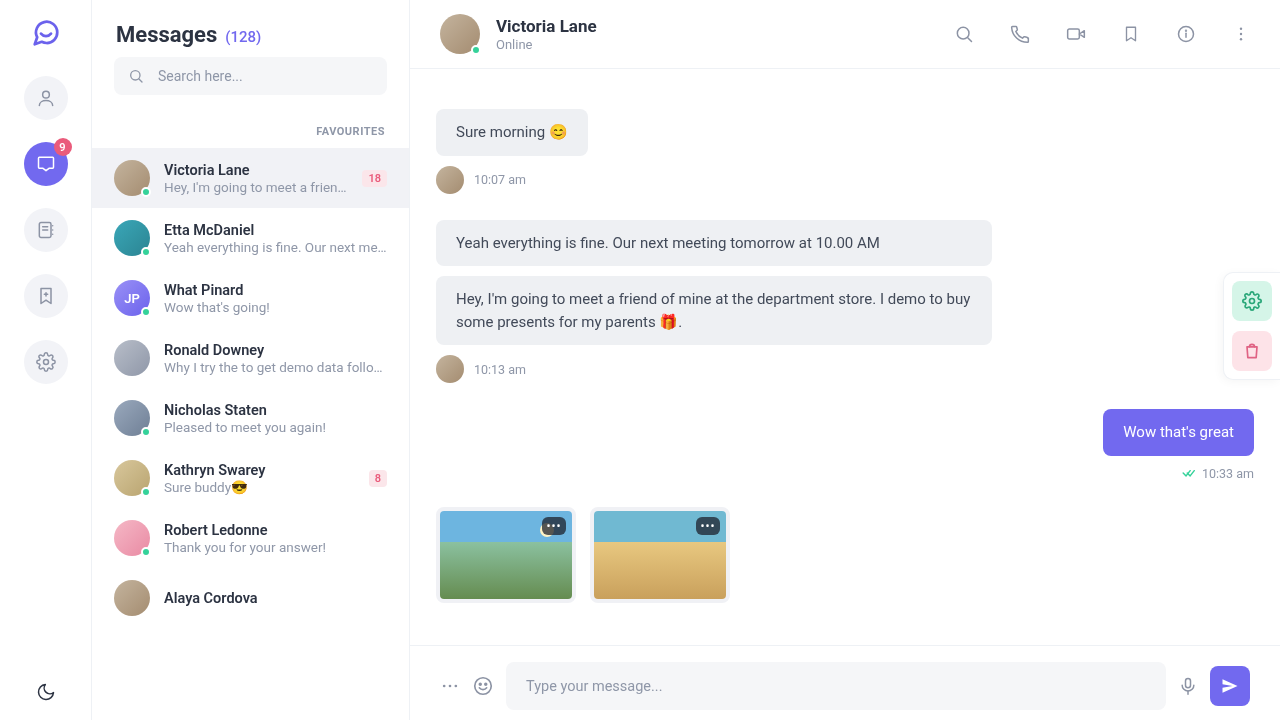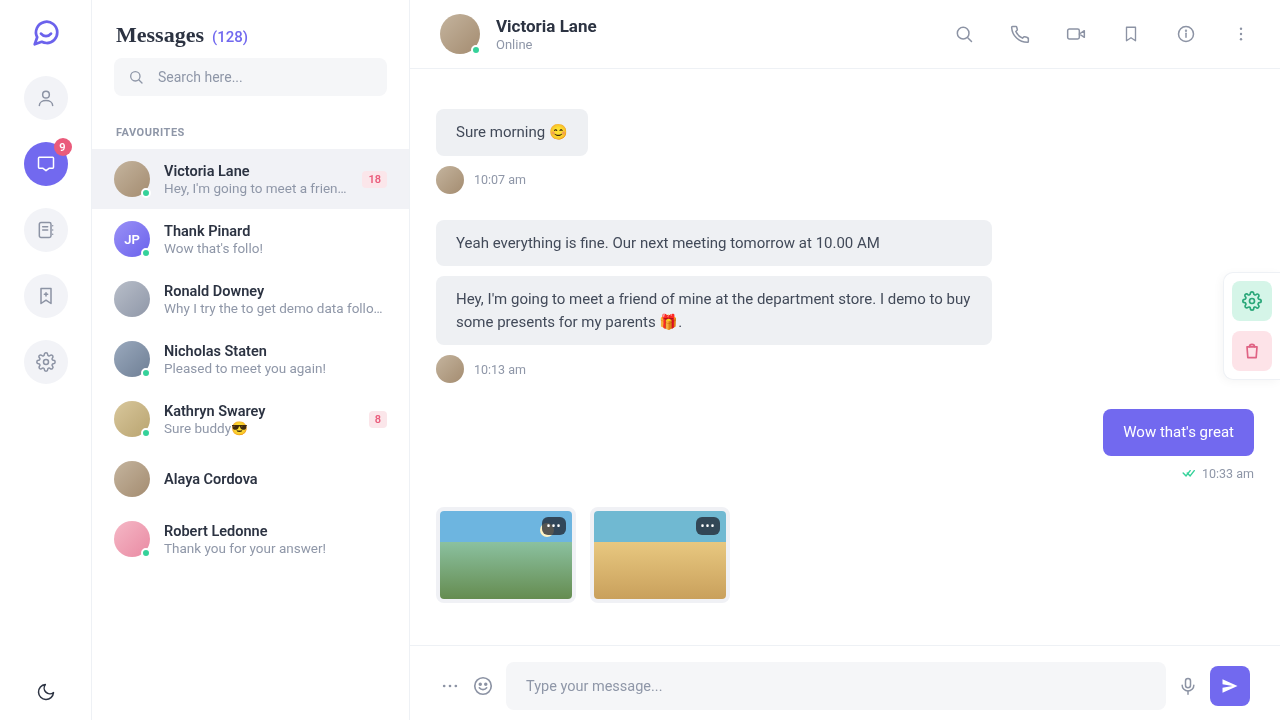--- a/index.html
+++ b/index.html
@@ -24,27 +24,27 @@
   .rail .logo{color:#6b62ec;}
   .rail .nav{display:flex;flex-direction:column;gap:22px;margin-top:10px;}
   .rail .nav .nav-btn{width:44px;height:44px;border-radius:50%;display:flex;align-items:center;justify-content:center;color:#8c93a4;background:#f2f3f7;position:relative;cursor:pointer;}
   .rail .nav .nav-btn.active{background:var(--primary);color:#fff;}
   .rail .nav .nav-btn .badge{position:absolute;top:-4px;right:-4px;background:var(--pink);color:#fff;font-size:11px;min-width:18px;height:18px;border-radius:9px;display:flex;align-items:center;justify-content:center;padding:0 4px;font-weight:600;}
   .rail .bottom{margin-top:auto;display:flex;flex-direction:column;gap:18px;align-items:center;}
 
   
   .sidebar{width:318px;border-right:1px solid var(--line);display:flex;flex-direction:column;overflow:hidden;}
   .sidebar-head{padding:22px 24px 10px;display:flex;align-items:baseline;gap:8px;}
-  .sidebar-head h1{margin:0;font-size:22px;font-weight:700;font-family:Liberation Serif, serif;}
+  .sidebar-head h1{margin:0;font-size:22px;font-weight:700;}
   .sidebar-head .count{color:var(--primary);font-size:15px;font-weight:500;}
   .search-wrap{padding:0 22px 16px;}
   .search{background:var(--panel);border-radius:8px;display:flex;align-items:center;gap:12px;padding:10px 14px;color:var(--muted);}
   .search input{border:none;outline:none;background:transparent;flex:1;font-size:14px;color:var(--text);}
   .search input::placeholder{color:var(--muted);}
-  .section-title{font-size:11px;letter-spacing:.5px;color:var(--muted);font-weight:700;padding:14px 24px 10px;display:flex;align-items:center;justify-content:flex-start;}
+  .section-title{font-size:11px;letter-spacing:.5px;color:var(--muted);font-weight:700;padding:14px 24px 10px;display:flex;align-items:center;justify-content:flex-end;}
   .add-btn{width:28px;height:28px;background:var(--green);border-radius:6px;color:#fff;display:flex;align-items:center;justify-content:center;font-size:18px;font-weight:700;cursor:pointer;}
   .convo-list{flex:1;overflow-y:auto;}
   .convo-list::-webkit-scrollbar{width:0;}
   .convo{display:flex;align-items:center;gap:14px;padding:12px 22px;cursor:pointer;}
   .convo.active{background:#f1f2f6;}
   .avatar{width:36px;height:36px;border-radius:50%;position:relative;flex-shrink:0;background:#ccd2dc;display:flex;align-items:center;justify-content:center;font-weight:600;font-size:13px;color:#fff;}
   .avatar.grad{background:linear-gradient(135deg,#9a91f6,#6b62ec);}
   .avatar.warm{background:linear-gradient(135deg,#c4b49e,#a48c70);}
   .avatar.teal{background:linear-gradient(135deg,#3aa7b8,#2b8492);}
   .avatar.grey{background:linear-gradient(135deg,#b8bec9,#8f97a8);}
@@ -180,27 +180,36 @@
     <div class="avatar warm">
         <span class="status-dot"></span>
       </div>
     <div class="convo-body">
       <div class="convo-name">Victoria Lane</div>
       <div class="convo-preview">Hey, I'm going to meet a friend of</div>
     </div>
     <div class="convo-badge">18</div>
   </div>
   <div class="convo">
+    <div class="avatar teal">
+        <span class="status-dot"></span>
+      </div>
+    <div class="convo-body">
+      <div class="convo-name">Etta McDaniel</div>
+      <div class="convo-preview">Yeah everything is fine. Our next me…</div>
+    </div>
+  </div>
+  <div class="convo">
     <div class="avatar grad">
         <span>JP</span>
         <span class="status-dot"></span>
       </div>
     <div class="convo-body">
-      <div class="convo-name">Thank Pinard</div>
-      <div class="convo-preview">Wow that's follo!</div>
+      <div class="convo-name">What Pinard</div>
+      <div class="convo-preview">Wow that's going!</div>
     </div>
   </div>
   <div class="convo">
     <div class="avatar grey"></div>
     <div class="convo-body">
       <div class="convo-name">Ronald Downey</div>
       <div class="convo-preview">Why I try the to get demo data follo…</div>
     </div>
   </div>
 
@@ -219,33 +228,33 @@
       <div class="avatar gold">
           <span class="status-dot"></span>
         </div>
       <div class="convo-body">
         <div class="convo-name">Kathryn Swarey</div>
         <div class="convo-preview">Sure buddy😎</div>
       </div>
       <div class="convo-badge">8</div>
     </div>
     <div class="convo">
+      <div class="avatar pink">
+          <span class="status-dot"></span>
+        </div>
+      <div class="convo-body">
+        <div class="convo-name">Robert Ledonne</div>
+        <div class="convo-preview">Thank you for your answer!</div>
+      </div>
+    </div>
+    <div class="convo">
       <div class="avatar warm"></div>
       <div class="convo-body">
         <div class="convo-name">Alaya Cordova</div>
         <div class="convo-preview"></div>
-      </div>
-    </div>
-    <div class="convo">
-      <div class="avatar pink">
-          <span class="status-dot"></span>
-        </div>
-      <div class="convo-body">
-        <div class="convo-name">Robert Ledonne</div>
-        <div class="convo-preview">Thank you for your answer!</div>
       </div>
     </div>
   </div>
 </div>
 
 <div class="chat">
   <div class="chat-header">
     <div class="avatar warm">
         <span class="status-dot"></span>
       </div>

